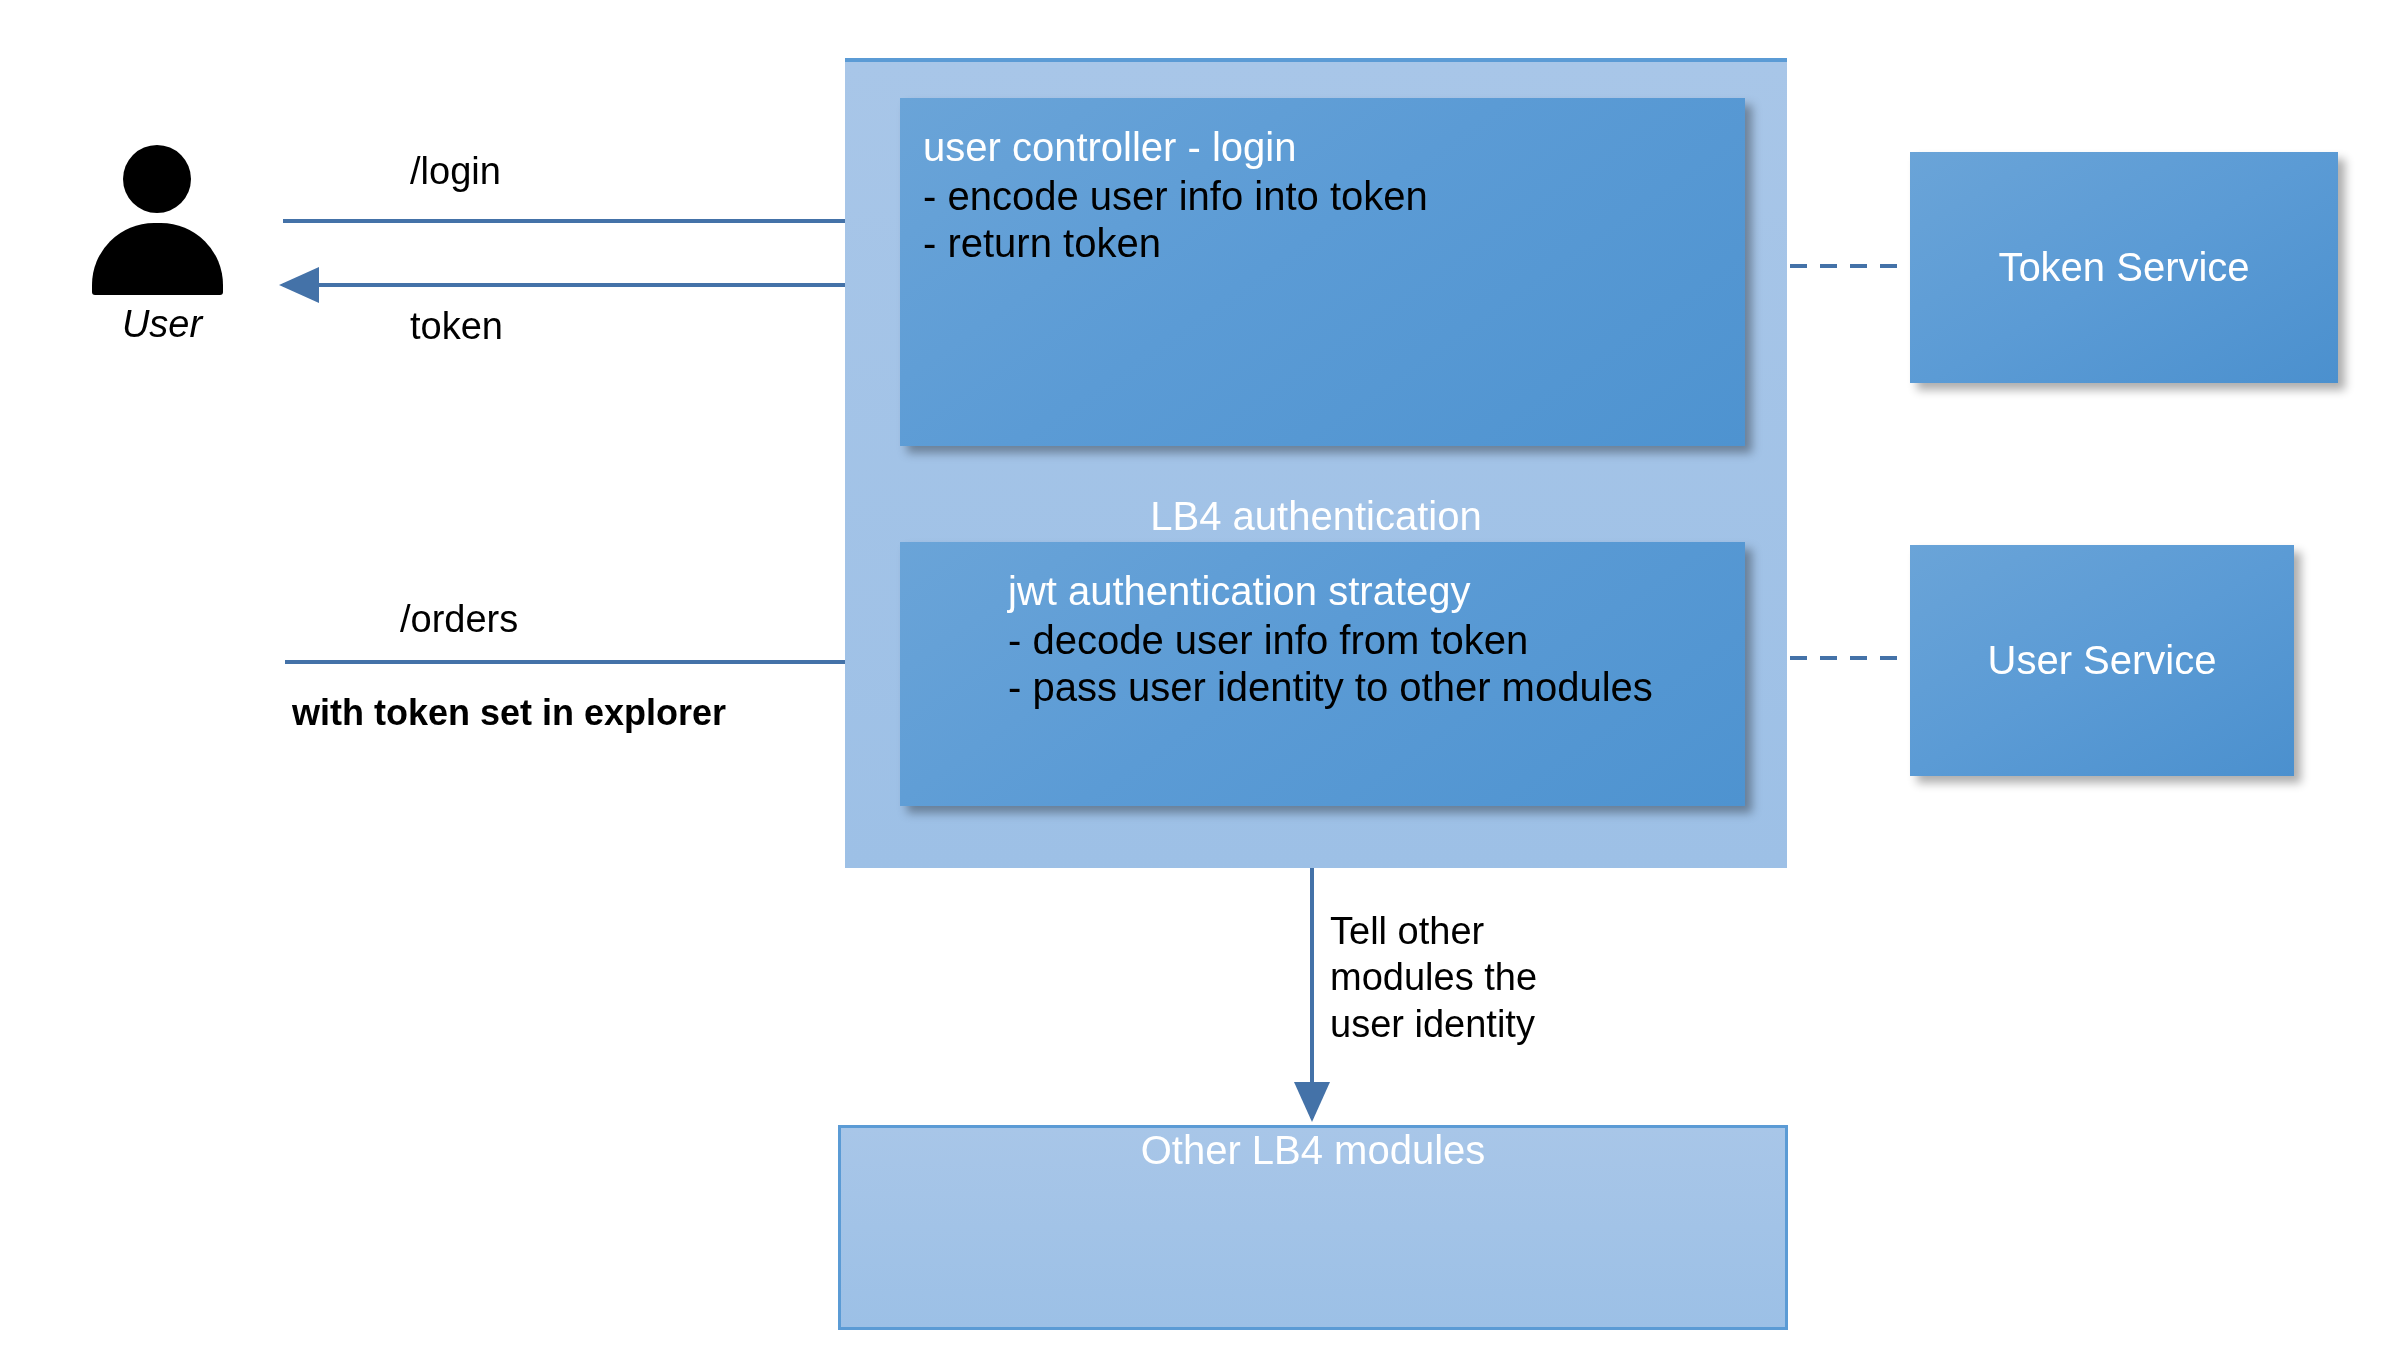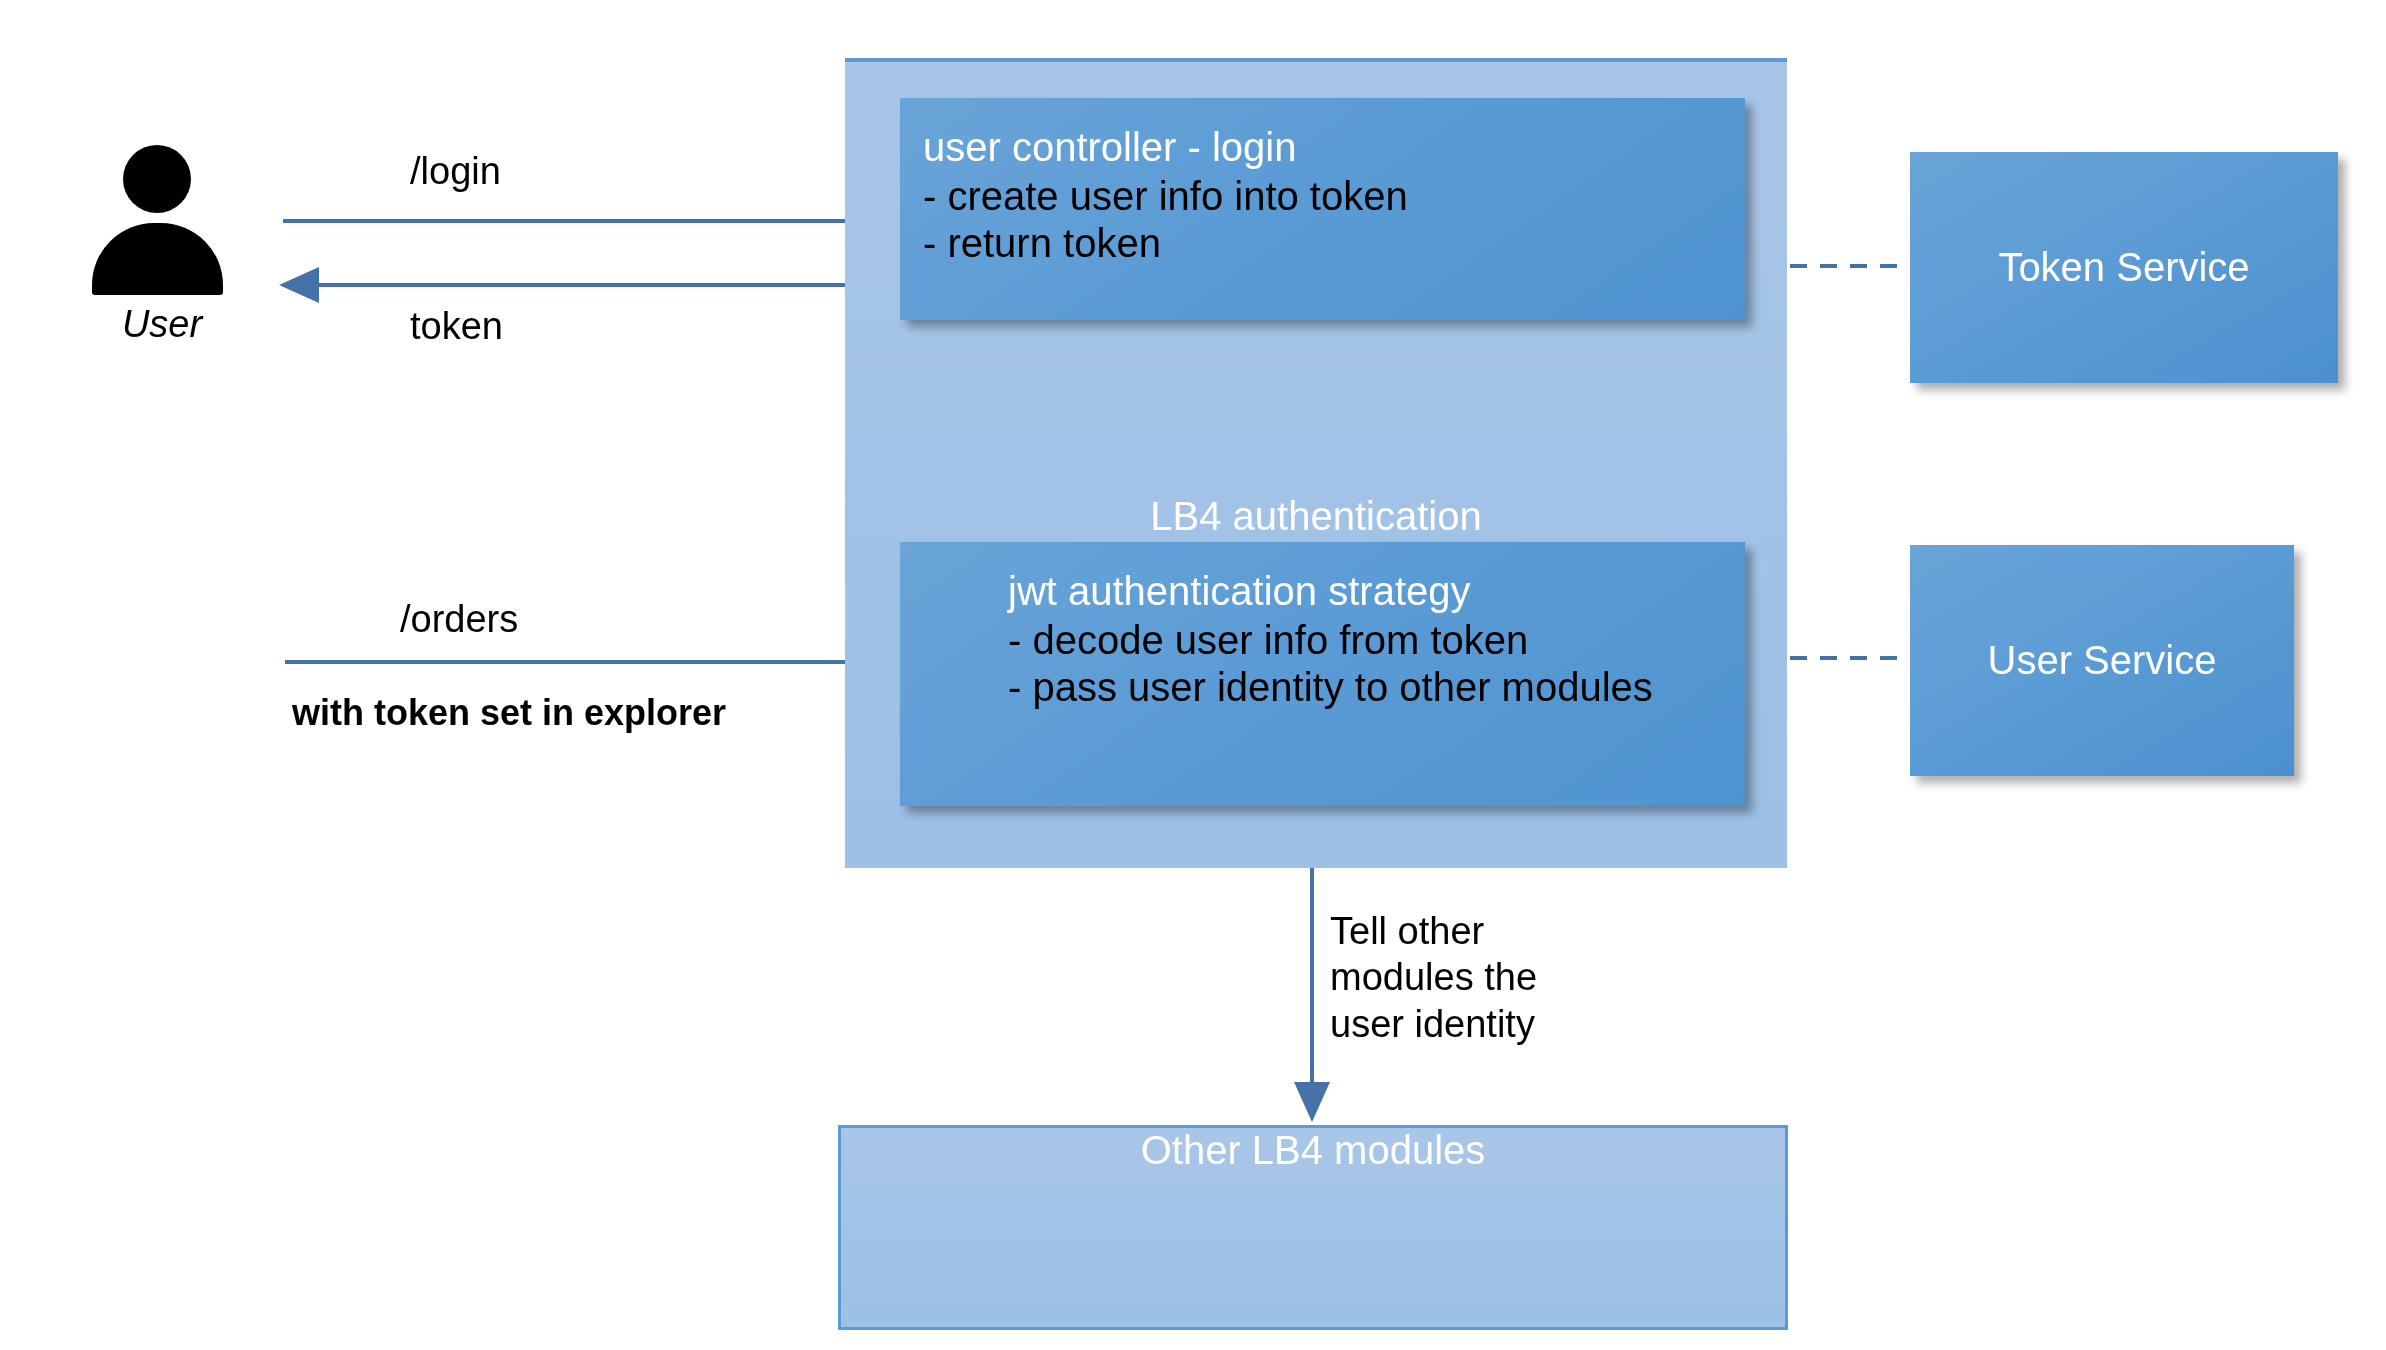--- a/index.html
+++ b/index.html
@@ -126,21 +126,21 @@
     white-space: nowrap;
     margin-bottom: 2px;
   }
   .module-line {
     font-size: 40px;
     color: #000000;
     line-height: 1.18;
     white-space: nowrap;
   }
 
-  #module-login  { left: 900px; top: 98px;  width: 845px; height: 222px; padding-left: 23px; }
+  #module-login  { left: 900px; top: 98px;  width: 845px; height: 348px; padding-left: 23px; }
   #module-jwt    { left: 900px; top: 542px; width: 845px; height: 264px; }
 
   
   .service-box {
     position: absolute;
     background: linear-gradient(150deg, #6aa4d8 0%, #5b9bd5 50%, #4b90ce 100%);
     box-shadow: 7px 7px 9px rgba(0,0,0,0.32);
     display: flex;
     align-items: center;
     justify-content: center;
@@ -217,21 +217,21 @@
   <div class="flow-label" style="left:400px; top:598px;">/orders</div>
 
   <div class="flow-label italic" style="left:292px; top:692px;">with token set in explorer</div>
 
   <div class="lb4-container">
     <div class="lb4-container-label">LB4 authentication</div>
   </div>
 
   <div class="module-box" id="module-login">
     <div class="module-title">user controller - login</div>
-    <div class="module-line">- create user info into token</div>
+    <div class="module-line">- encode user info into token</div>
     <div class="module-line">- return token</div>
   </div>
 
   <div class="module-box" id="module-jwt">
     <div class="module-title">jwt authentication strategy</div>
     <div class="module-line">- decode user info from token</div>
     <div class="module-line">- pass user identity to other modules</div>
   </div>
 
   <div class="service-box" id="service-token">

